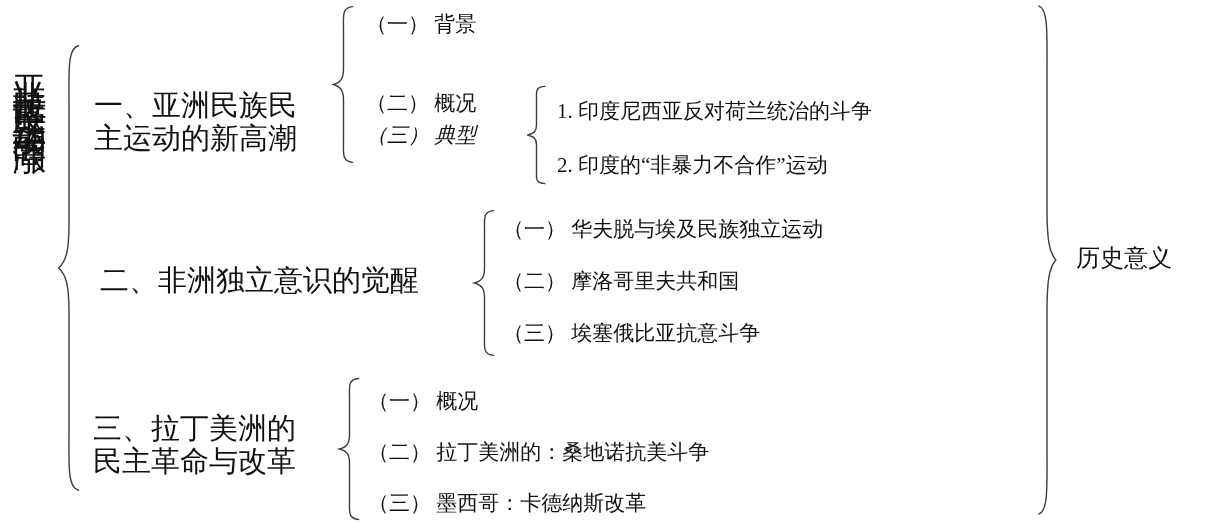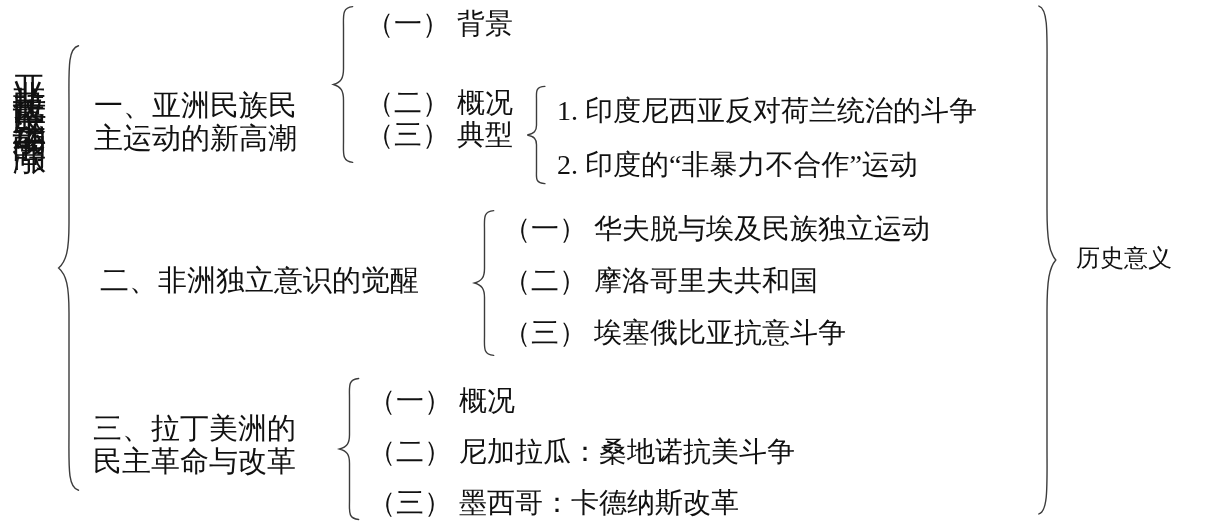--- a/index.html
+++ b/index.html
@@ -14,21 +14,21 @@
     width:1211px;
     height:523px;
     background:var(--bg-color);
     font-family:"Liberation Serif","DejaVu Serif",serif;
     color:var(--text-color);
     overflow:hidden;
   }
   .txt{
     position:absolute;
     white-space:nowrap;
-    font-size:28px;
+    font-size:21px;
     line-height:30px;
     color:var(--text-color);
   }
   .sec-title{
     position:absolute;
     font-size:29px;
     line-height:33px;
     color:var(--text-color);
   }
   .vtitle{
@@ -69,21 +69,21 @@
     <div>一、亚洲民族民</div>
     <div>主运动的新高潮</div>
   </div>
 
   <svg class="brace" style="left:331px;top:6px;width:25px;height:157px;" viewBox="0 0 30 1000" preserveAspectRatio="none">
     <path d="M26,4 C13,10 15,60 15,140 L15,400 C15,460 12,485 3,500 C12,515 15,540 15,600 L15,860 C15,940 13,990 26,996"></path>
   </svg>
 
   <div class="txt" style="left:366px;top:9px;">（一） 背景</div>
   <div class="txt" style="left:366px;top:64px;margin-top:24px;">（二） 概况</div>
-  <div class="txt" style="left:366px;top:120px;">（三） 典型</div>
+  <div class="txt" style="left:366px;top:120px;font-style:italic;">（三） 典型</div>
 
   <svg class="brace" style="left:525px;top:86px;width:23px;height:98px;" viewBox="0 0 30 1000" preserveAspectRatio="none">
     <path d="M26,4 C13,10 15,60 15,140 L15,400 C15,460 12,485 3,500 C12,515 15,540 15,600 L15,860 C15,940 13,990 26,996"></path>
   </svg>
 
   <div class="txt" style="left:557px;top:96px;">1. 印度尼西亚反对荷兰统治的斗争</div>
   <div class="txt" style="left:557px;top:150px;">2. 印度的“非暴力不合作”运动</div>
 
   <div class="sec-title" style="left:100px;top:264px;font-family:Liberation Serif, serif;">
     <div>二、非洲独立意识的觉醒</div>
@@ -100,21 +100,21 @@
   <div class="sec-title" style="left:93px;top:412px;">
     <div>三、拉丁美洲的</div>
     <div>民主革命与改革</div>
   </div>
 
   <svg class="brace" style="left:337px;top:378px;width:25px;height:142px;" viewBox="0 0 30 1000" preserveAspectRatio="none">
     <path d="M26,4 C13,10 15,60 15,140 L15,400 C15,460 12,485 3,500 C12,515 15,540 15,600 L15,860 C15,940 13,990 26,996"></path>
   </svg>
 
   <div class="txt" style="left:368px;top:386px;">（一） 概况</div>
-  <div class="txt" style="left:368px;top:437px;">（二） 尼加拉瓜：桑地诺抗美斗争</div>
+  <div class="txt" style="left:368px;top:437px;">（二） 拉丁美洲的：桑地诺抗美斗争</div>
   <div class="txt" style="left:368px;top:488px;">（三） 墨西哥：卡德纳斯改革</div>
 
   <svg class="brace" style="left:1036px;top:4px;width:22px;height:512px;" viewBox="0 0 30 1000" preserveAspectRatio="none">
     <path d="M4,4 C17,10 15,60 15,140 L15,400 C15,460 18,485 27,500 C18,515 15,540 15,600 L15,860 C15,940 17,990 4,996"></path>
   </svg>
 
   <div class="conclusion" style="left:1076px;top:242px;">历史意义</div>
 
 </div>
 

